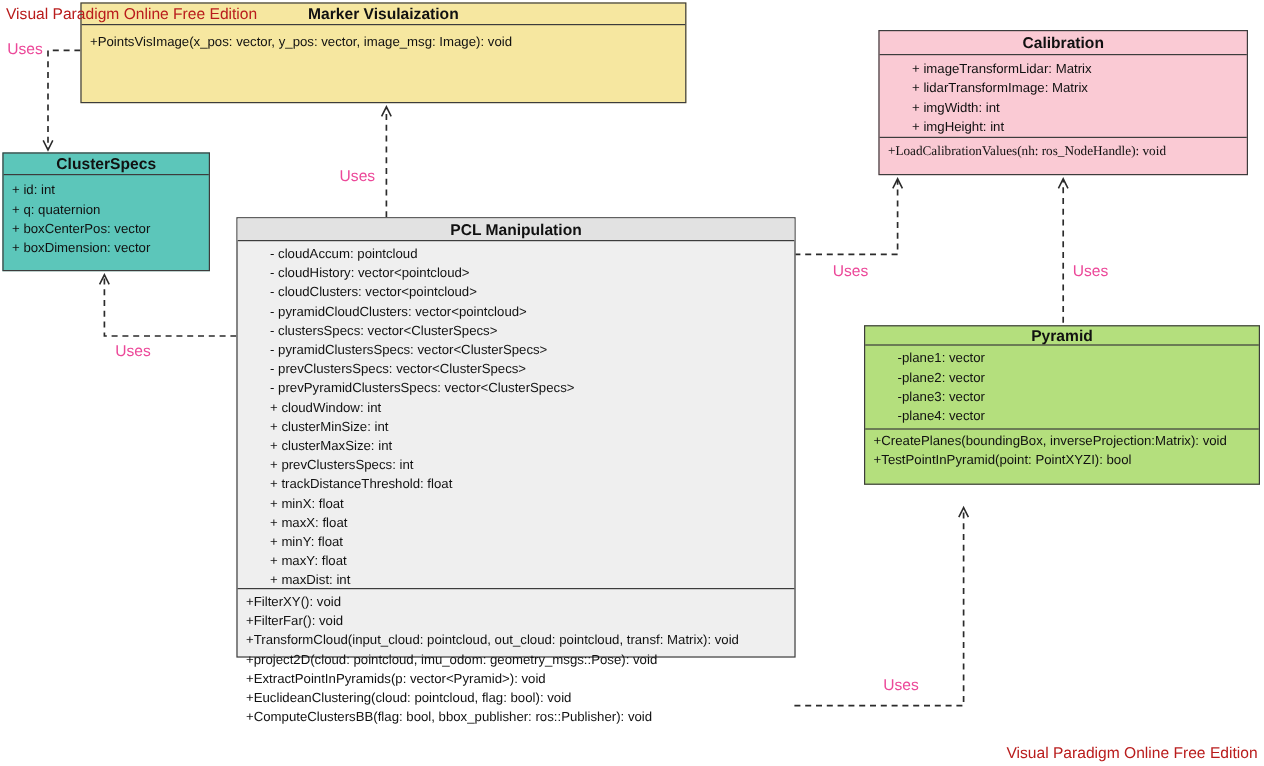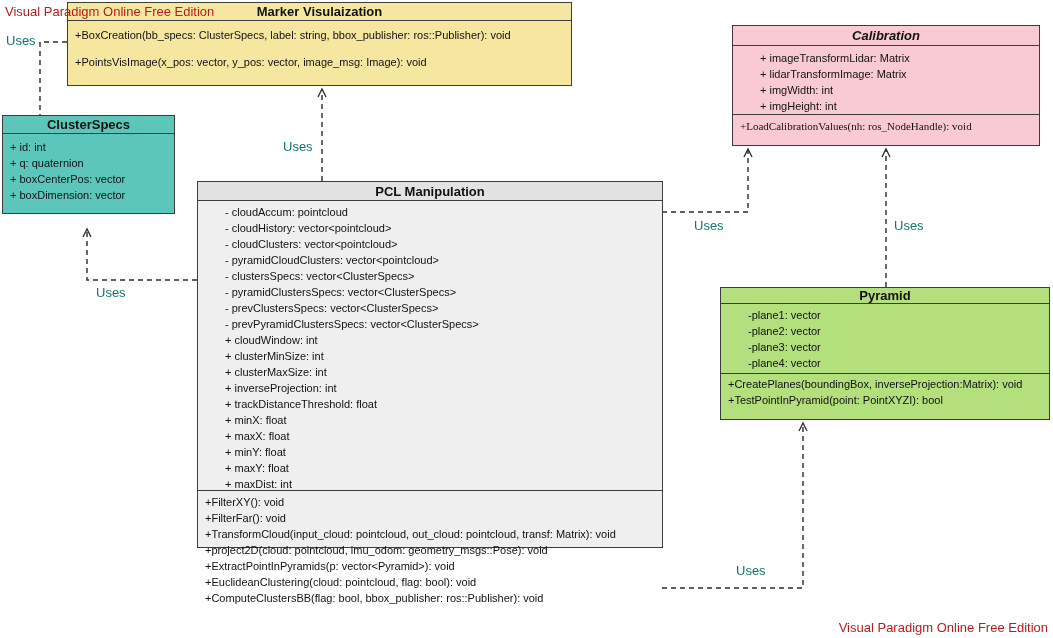--- a/index.html
+++ b/index.html
@@ -25,46 +25,46 @@
     font-size:11px;line-height:16px;padding-left:7px;
     white-space:nowrap;
   }
   .sep{border-bottom:1.5px solid #3c3c3c;padding-left:20px;}
 
   #box-marker{left:67px;top:2px;width:505px;height:84px;}
   #box-marker .uml-title{height:17px;}
   #box-marker .member{line-height:27px;}
   #box-marker .methods{padding-top:1px;}
 
-  #box-clusterspecs{left:2px;top:115px;width:173px;height:99px;}
+  #box-clusterspecs{left:2px;top:127px;width:173px;height:99px;}
   #box-clusterspecs .uml-title{height:17px;}
   #box-clusterspecs .attrs{padding-top:5px;}
 
   #box-pcl{left:197px;top:181px;width:466px;height:367px;}
   #box-pcl .uml-title{height:18px;}
   #box-pcl .attrs{height:290px;padding-top:3px;}
   #box-pcl .methods{padding-top:3px;}
 
   #box-calibration{left:732px;top:25px;width:308px;height:121px;}
-  #box-calibration .uml-title{height:19px;font-style:italic;}
+  #box-calibration .uml-title{height:19px;}
   #box-calibration .attrs{height:69px;padding-top:4px;}
   #box-calibration .methods{padding-top:3px;font-family:Liberation Serif, serif;}
 
-  #box-pyramid{left:720px;top:287px;width:330px;height:133px;}
+  #box-pyramid{left:720px;top:271px;width:330px;height:133px;}
   #box-pyramid .uml-title{height:15px;}
   #box-pyramid .attrs{height:70px;padding-top:3px;}
   #box-pyramid .methods{padding-top:2px;}
 
   
   #connector-layer{
     position:absolute;left:0;top:0;width:1053px;height:638px;
     z-index:1;pointer-events:none;
   }
   .uses-label{
-    position:absolute;font-size:13px;color:#0f766e;z-index:3;white-space:nowrap;text-align:right;
+    position:absolute;font-size:13px;color:#ec4899;z-index:3;white-space:nowrap;text-align:right;
   }
   #uses-a{left:6px;top:33px;}
   #uses-b{left:283px;top:139px;}
   #uses-c{left:96px;top:285px;}
   #uses-d{left:694px;top:218px;}
   #uses-e{left:894px;top:218px;}
   #uses-f{left:736px;top:563px;}
 
   
   .watermark{
@@ -98,21 +98,20 @@
 <span class="uses-label" id="uses-a">Uses</span>
 <span class="uses-label" id="uses-b">Uses</span>
 <span class="uses-label" id="uses-c">Uses</span>
 <span class="uses-label" id="uses-d">Uses</span>
 <span class="uses-label" id="uses-e">Uses</span>
 <span class="uses-label" id="uses-f">Uses</span>
 
 <div class="uml-box" id="box-marker" style="background-color: rgb(246, 231, 160);">
   <div class="uml-title">Marker Visulaization</div>
   <div class="members methods">
-      <div class="member">+BoxCreation(bb_specs: ClusterSpecs, label: string, bbox_publisher: ros::Publisher): void</div>
       <div class="member">+PointsVisImage(x_pos: vector, y_pos: vector, image_msg: Image): void</div>
     </div>
 </div>
 
 <div class="uml-box" id="box-clusterspecs" style="background-color: rgb(92, 198, 186);">
   <div class="uml-title">ClusterSpecs</div>
   <div class="members attrs">
       <div class="member">+ id: int</div>
       <div class="member">+ q: quaternion</div>
       <div class="member">+ boxCenterPos: vector</div>
@@ -127,21 +126,21 @@
       <div class="member">- cloudHistory: vector&lt;pointcloud&gt;</div>
       <div class="member">- cloudClusters: vector&lt;pointcloud&gt;</div>
       <div class="member">- pyramidCloudClusters: vector&lt;pointcloud&gt;</div>
       <div class="member">- clustersSpecs: vector&lt;ClusterSpecs&gt;</div>
       <div class="member">- pyramidClustersSpecs: vector&lt;ClusterSpecs&gt;</div>
       <div class="member">- prevClustersSpecs: vector&lt;ClusterSpecs&gt;</div>
       <div class="member">- prevPyramidClustersSpecs: vector&lt;ClusterSpecs&gt;</div>
       <div class="member">+ cloudWindow: int</div>
       <div class="member">+ clusterMinSize: int</div>
       <div class="member">+ clusterMaxSize: int</div>
-      <div class="member">+ inverseProjection: int</div>
+      <div class="member">+ prevClustersSpecs: int</div>
       <div class="member">+ trackDistanceThreshold: float</div>
       <div class="member">+ minX: float</div>
       <div class="member">+ maxX: float</div>
       <div class="member">+ minY: float</div>
       <div class="member">+ maxY: float</div>
       <div class="member">+ maxDist: int</div>
     </div>
   <div class="members methods">
       <div class="member">+FilterXY(): void</div>
       <div class="member">+FilterFar(): void</div>

